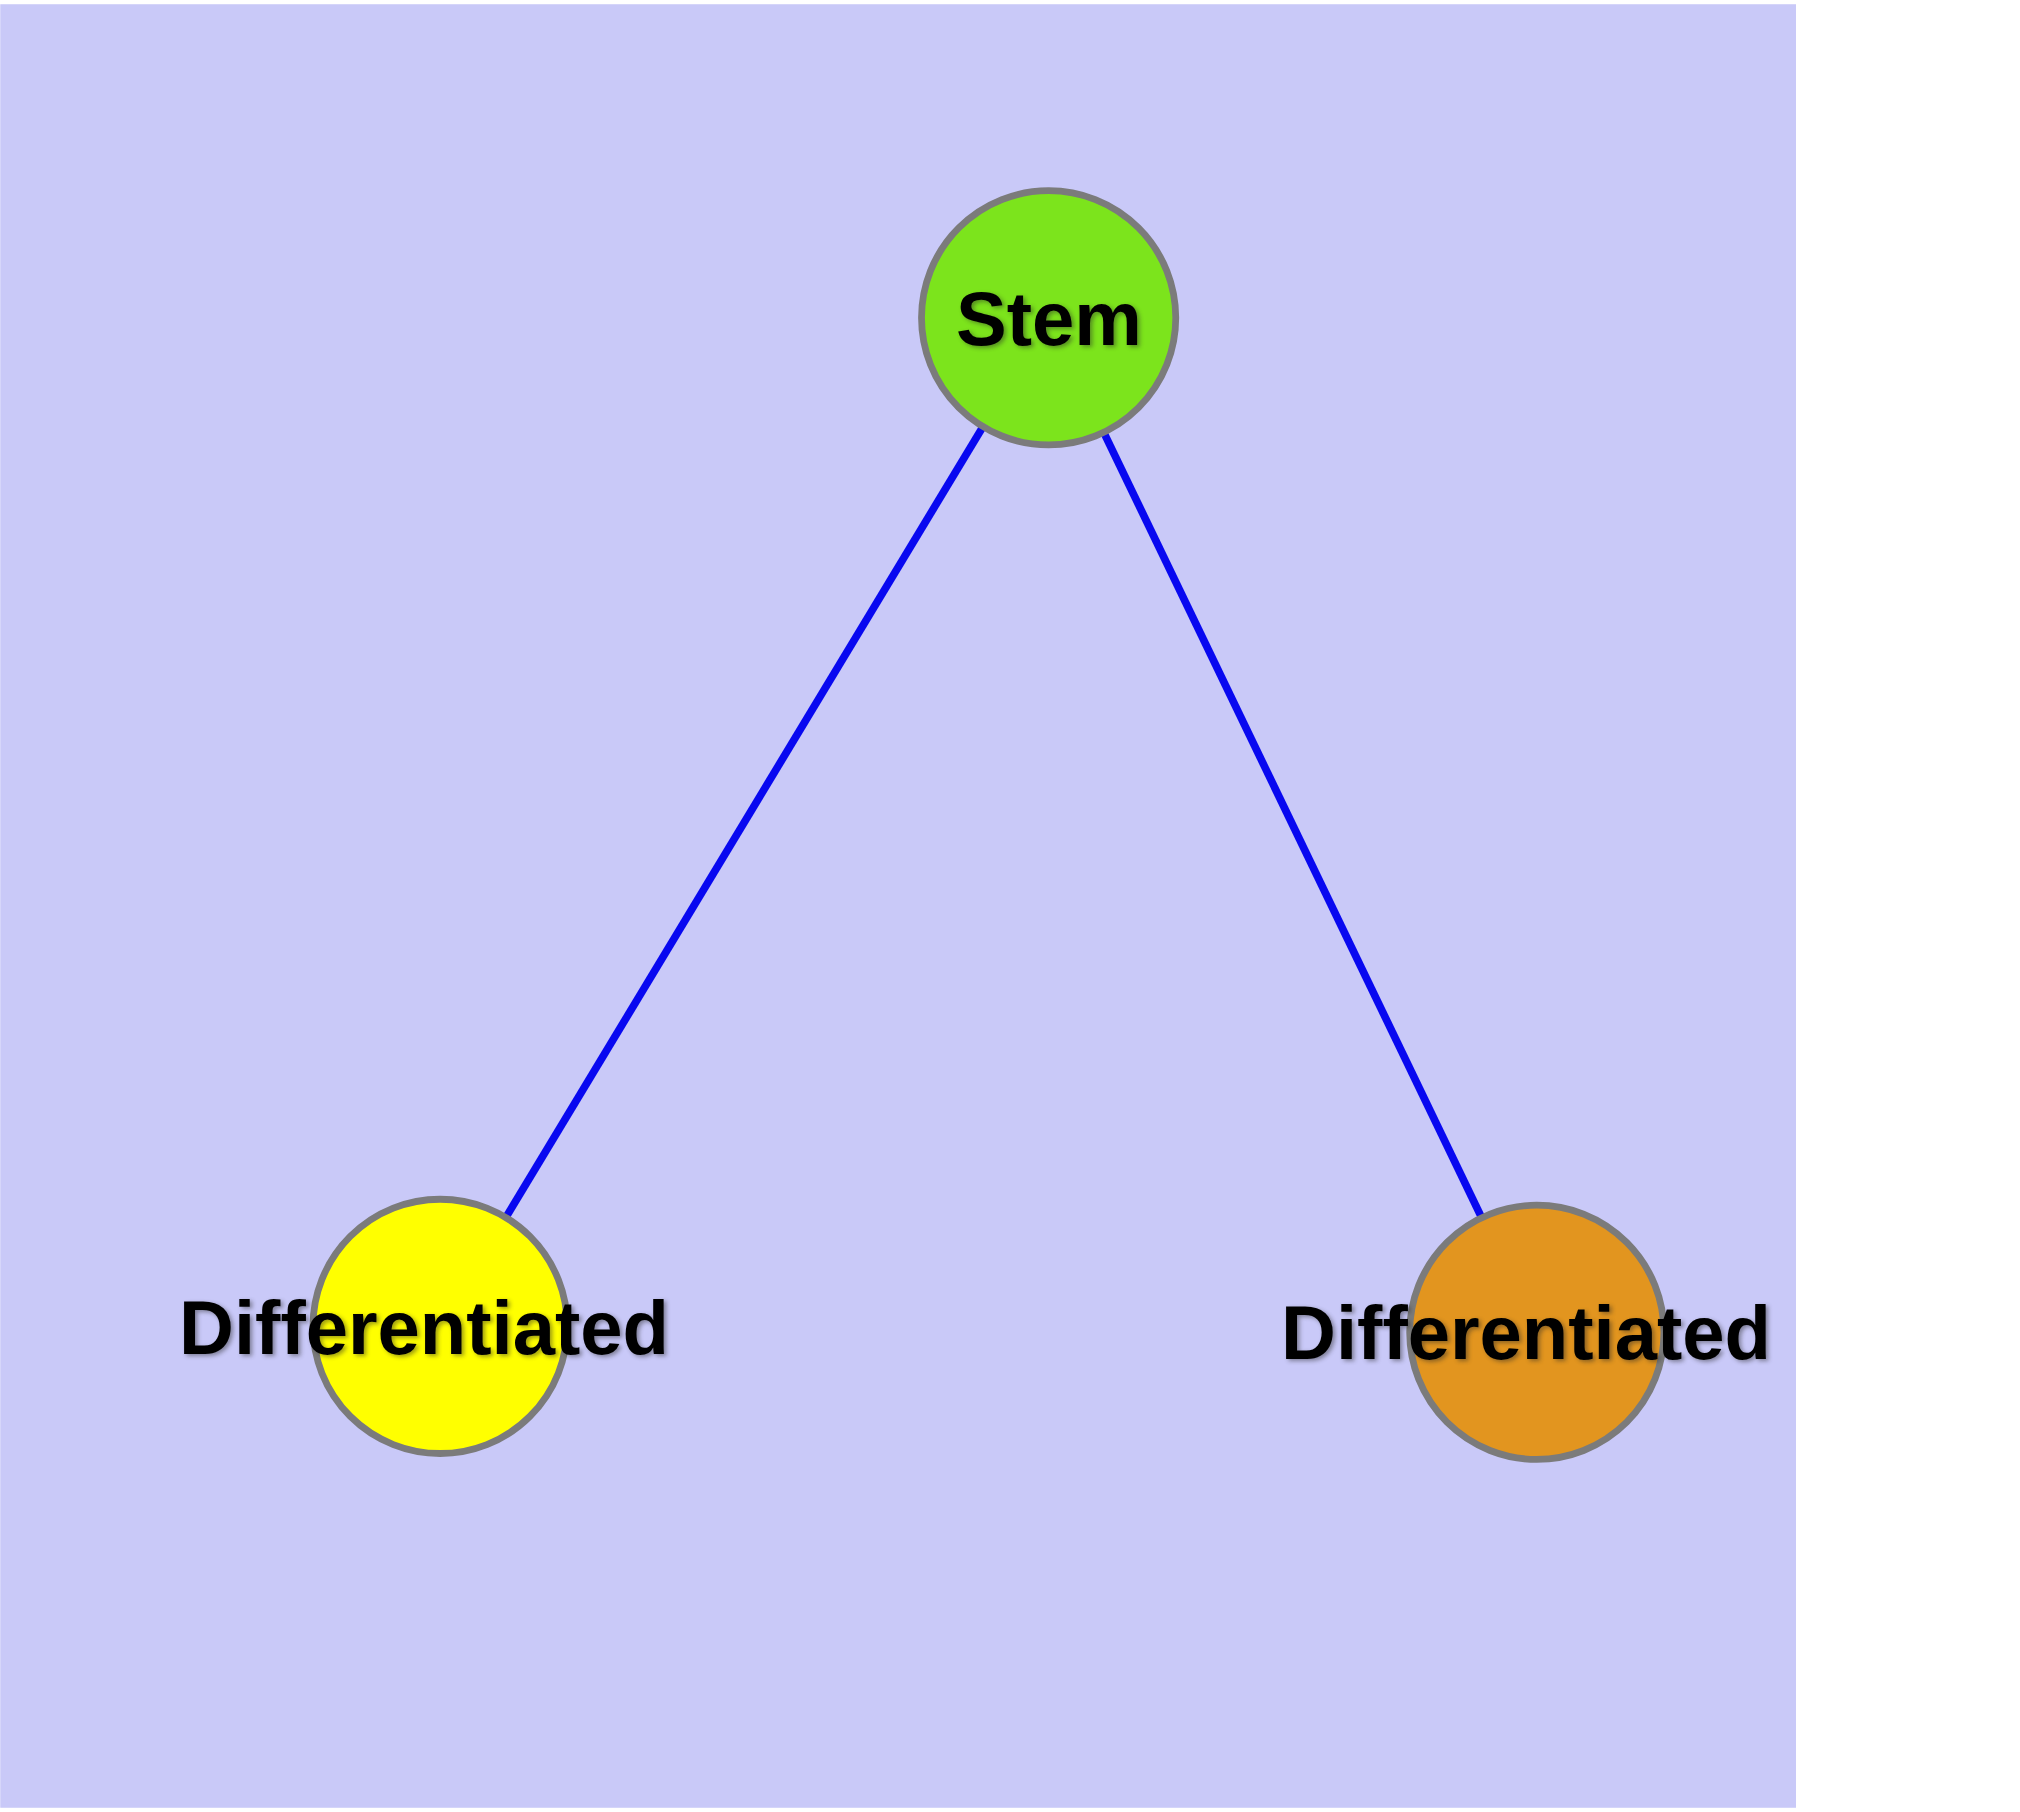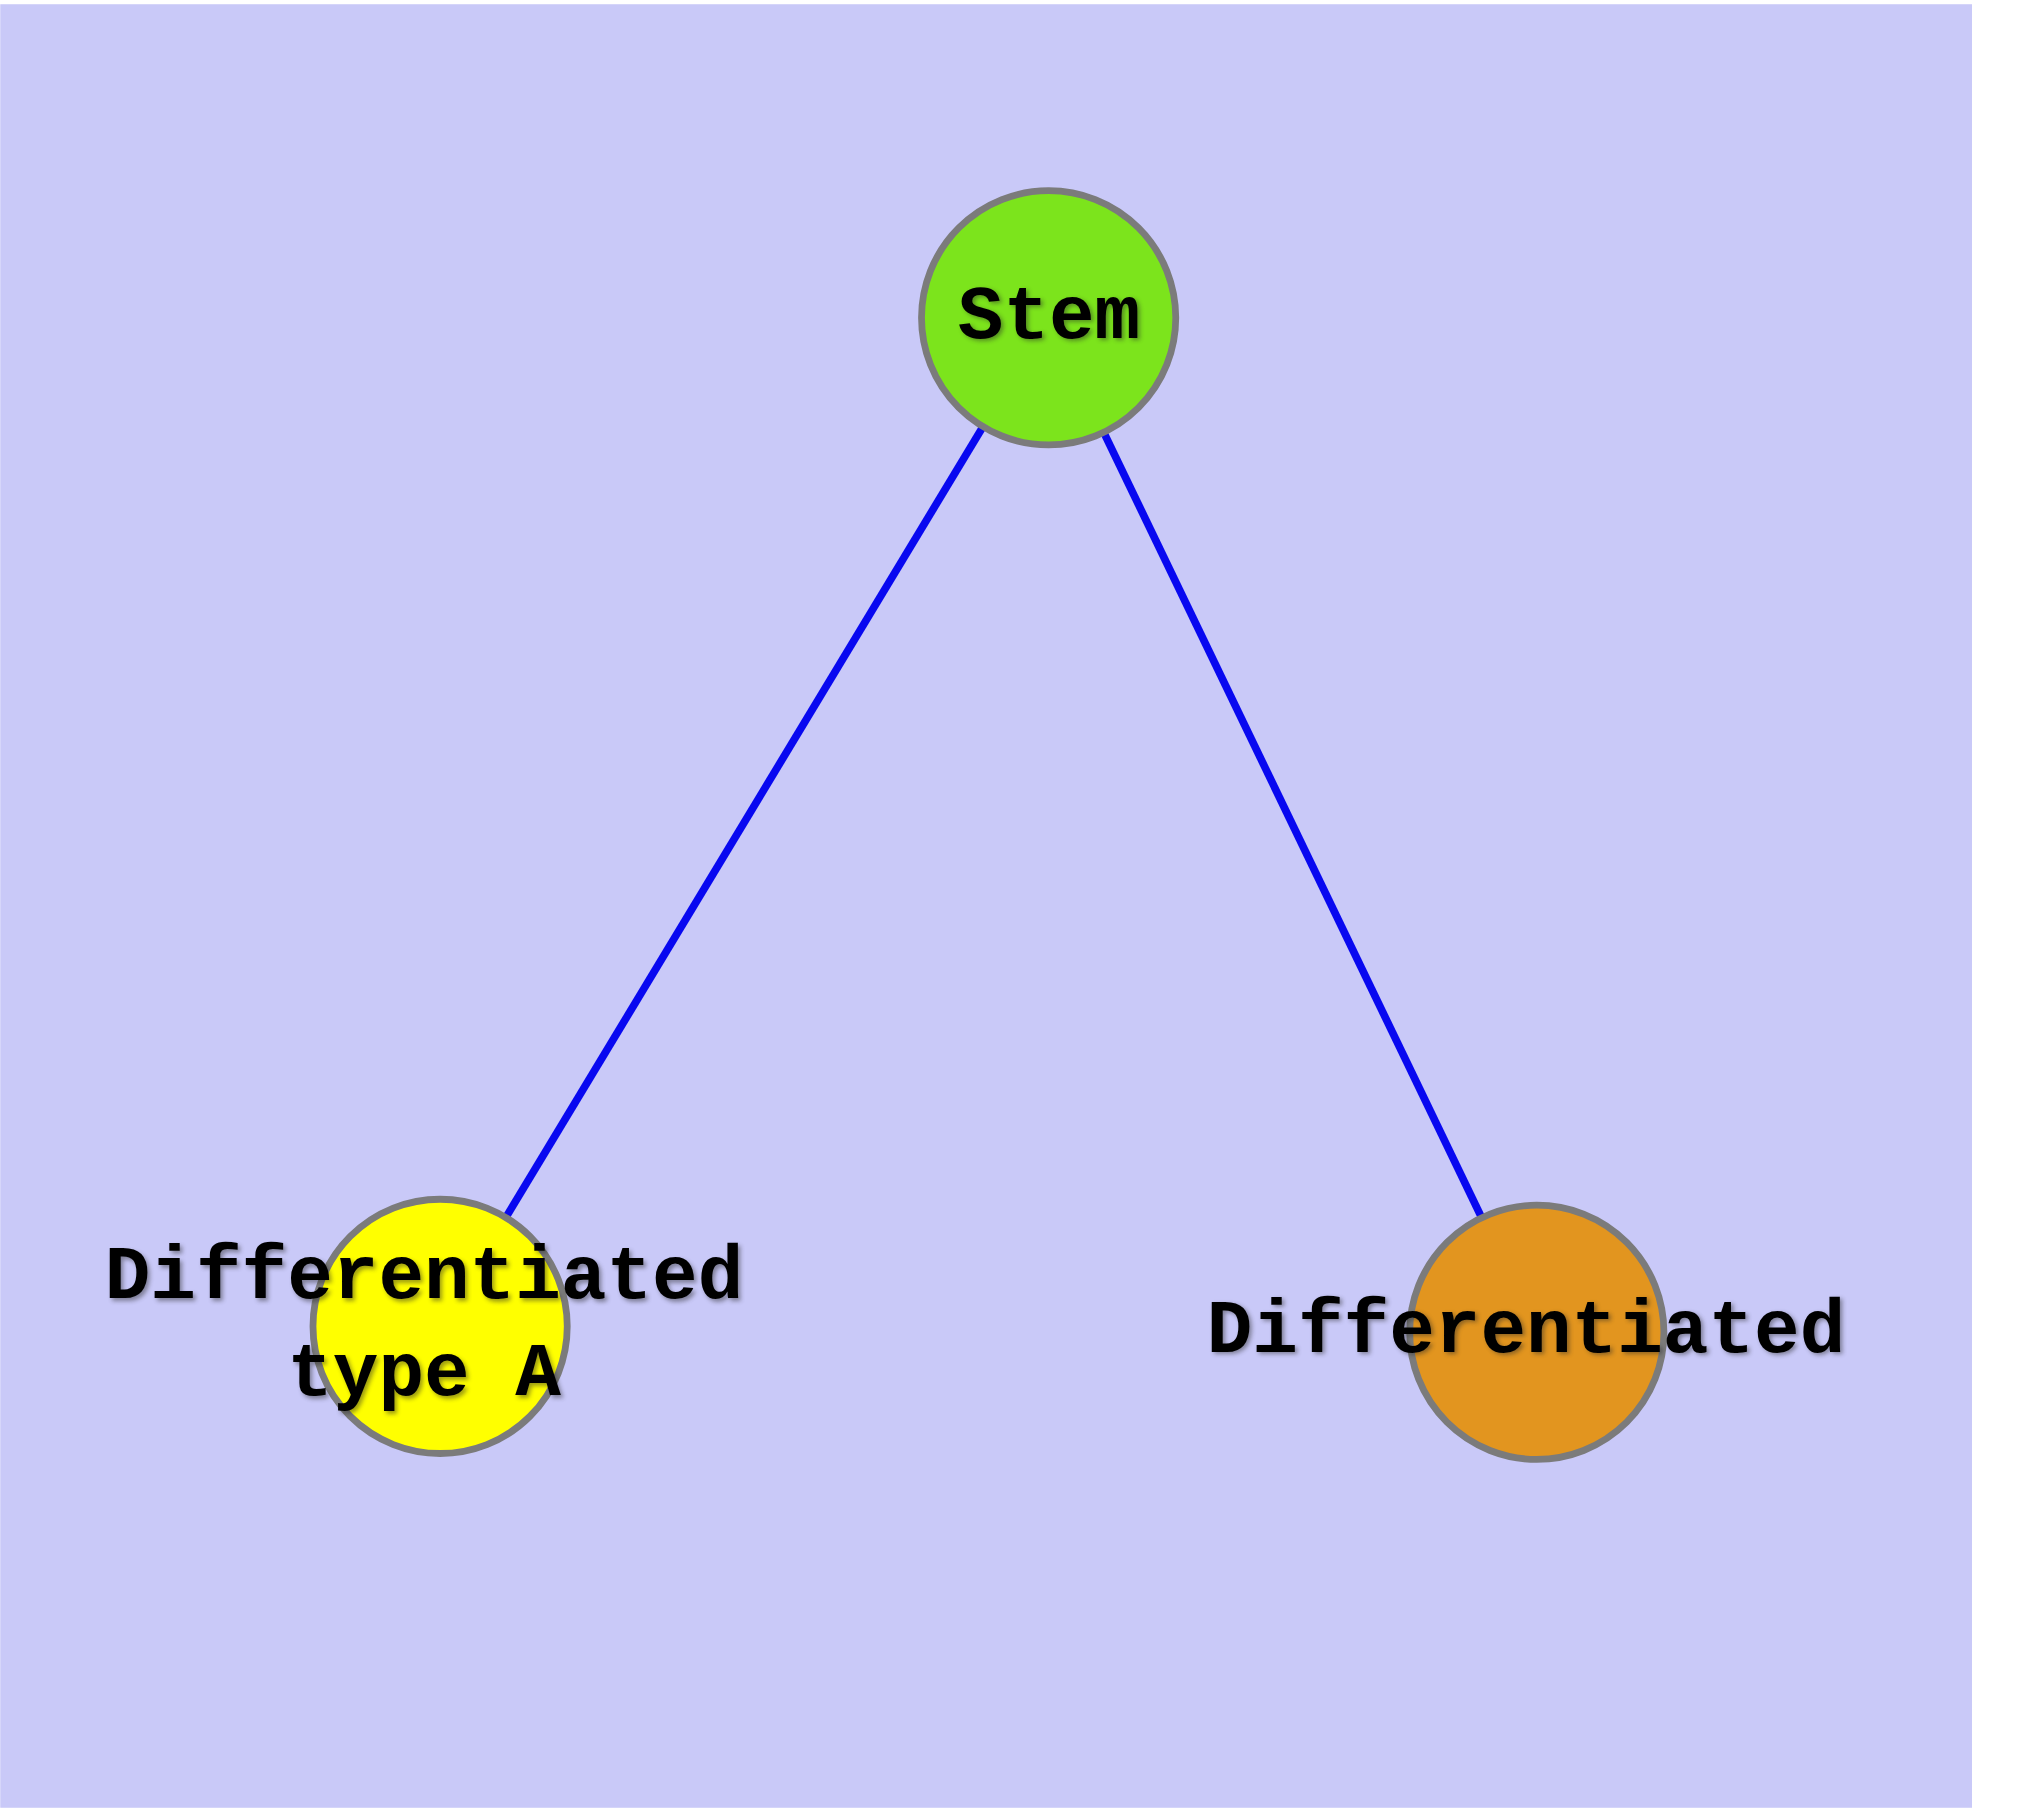--- a/index.html
+++ b/index.html
@@ -2,25 +2,25 @@
 <html style="font-size:13.6px"><head>
 <meta charset="utf-8">
 <style>
   html, body {
     margin: 0;
     padding: 0;
     background: #ffffff;
   }
   .stage {
     position: relative;
-    width: 1972px;
+    width: 1796px;
     height: 1812px;
     background: #ffffff;
     overflow: hidden;
-    font-family: Liberation Mono, monospace;
+    font-family: Liberation Sans, sans-serif;
   }
   .scene {
     position: absolute;
     left: 0;
     top: 0;
     display: block;
   }
   .node-label {
     position: absolute;
     transform: translate(-50%, -50%);
@@ -50,21 +50,20 @@
     <circle cx="519" cy="1565" r="150" stroke="#7B7B7B" stroke-width="8" fill="#FFFF00"></circle>
     <circle cx="1813" cy="1572" r="150" stroke="#7B7B7B" stroke-width="8" fill="#E2951F"></circle>
   </svg>
 
   <div class="node-label" style="left:1049px; top:318px;">
     <span>Stem</span>
   </div>
 
   <div class="node-label" style="left:424px; top:1327px;">
     <span>Differentiated</span>
-    <span>type A</span>
   </div>
 
   <div class="node-label" style="left:1526px; top:1332px;">
     <span>Differentiated</span>
   </div>
 
 </div>
 
 
 </body></html>

